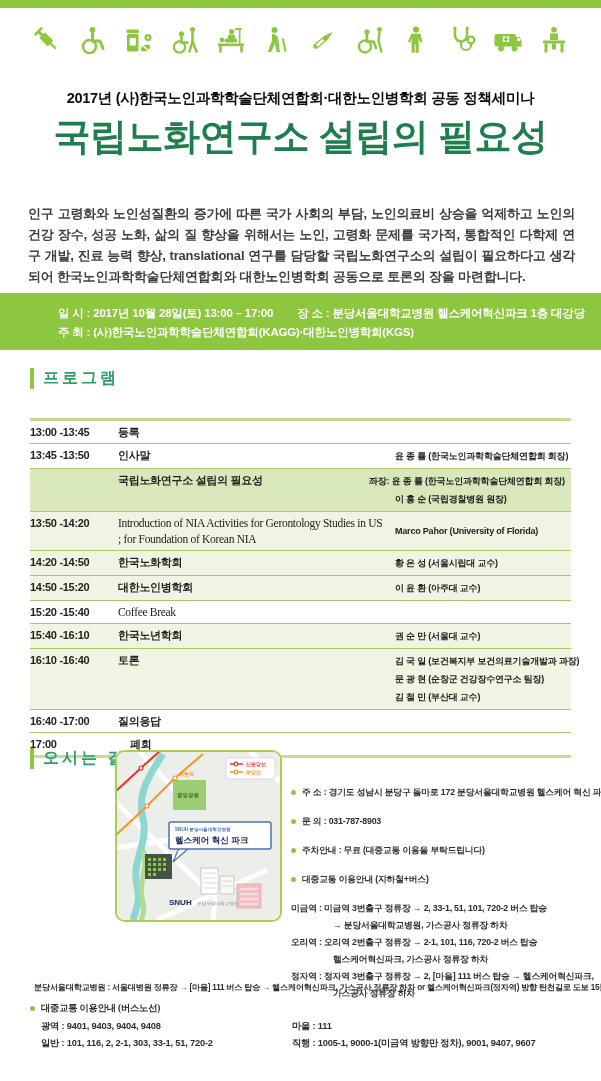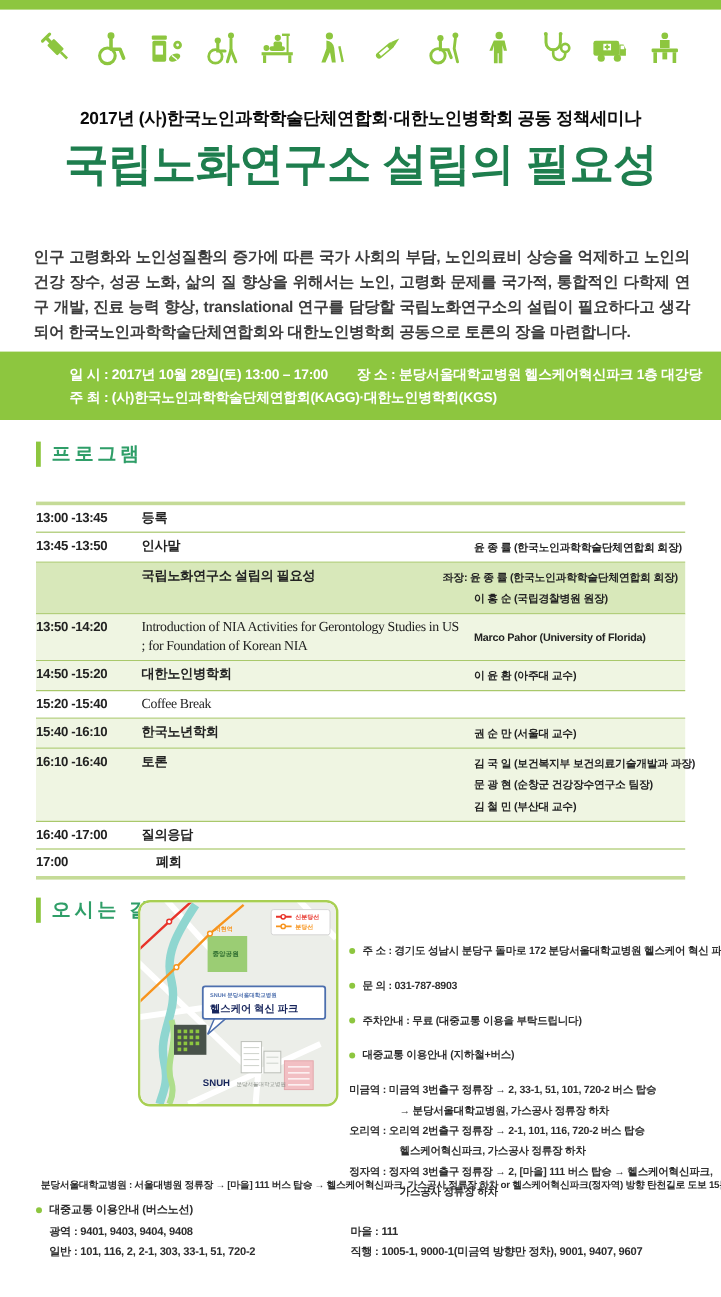--- a/index.html
+++ b/index.html
@@ -53,21 +53,21 @@
   .dir-right{position:absolute;top:784px;left:291px;width:302px;font-weight:bold;color:#2e2e2e;}
   .bullet-row{display:flex;margin-bottom:12px;line-height:17px;}
   .dot{flex:0 0 auto;width:5px;height:5px;border-radius:50%;background:var(--lime);margin:6px 6px 0 0;}
   .btext{font-size:8.8px;white-space:nowrap;letter-spacing:-0.2px;}
   .transit-lines{font-size:8.8px;line-height:17px;white-space:nowrap;letter-spacing:-0.2px;}
   .transit-lines .cont{padding-left:42px;}
 
   .hosp-note{position:absolute;top:982px;left:34px;width:567px;font-size:8.2px;font-weight:bold;white-space:nowrap;letter-spacing:-0.25px;color:#2e2e2e;}
 
   .busbox{position:absolute;top:1000px;left:30px;width:560px;font-weight:bold;color:#2e2e2e;}
-  .busbox .bushead{display:flex;line-height:16px;margin-bottom:2px;}
+  .busbox .bushead{display:flex;line-height:16px;margin-bottom:2px;font-family:Liberation Serif, serif;}
   .buscols{display:flex;}
   .buscol{font-size:9.3px;line-height:16.5px;white-space:nowrap;letter-spacing:-0.2px;}
   .buscol.left{padding-left:11px;width:262px;}
   .buscol.right{padding-left:0;}
   .bushead .btext{font-size:9.3px;}
 </style>
 </head>
 <body>
 
 <div class="topbar"></div>
@@ -209,20 +209,29 @@
       </div>
     </div>
     <div class="prow row-tint">
       <div class="ptime">13:50 -14:20</div>
       <div class="ptitle">
         <div class="latin">Introduction of NIA Activities for Gerontology Studies in US</div>
         <div class="latin">; for Foundation of Korean NIA</div>
       </div>
       <div class="pspk">
         <div>Marco Pahor (University of Florida)</div>
+      </div>
+    </div>
+    <div class="prow row-tint">
+      <div class="ptime">14:20 -14:50</div>
+      <div class="ptitle">
+        <div>한국노화학회</div>
+      </div>
+      <div class="pspk">
+        <div>황 은 성 (서울시립대 교수)</div>
       </div>
     </div>
     <div class="prow row-tint">
       <div class="ptime">14:50 -15:20</div>
       <div class="ptitle">
         <div>대한노인병학회</div>
       </div>
       <div class="pspk">
         <div>이 윤 환 (아주대 교수)</div>
       </div>

